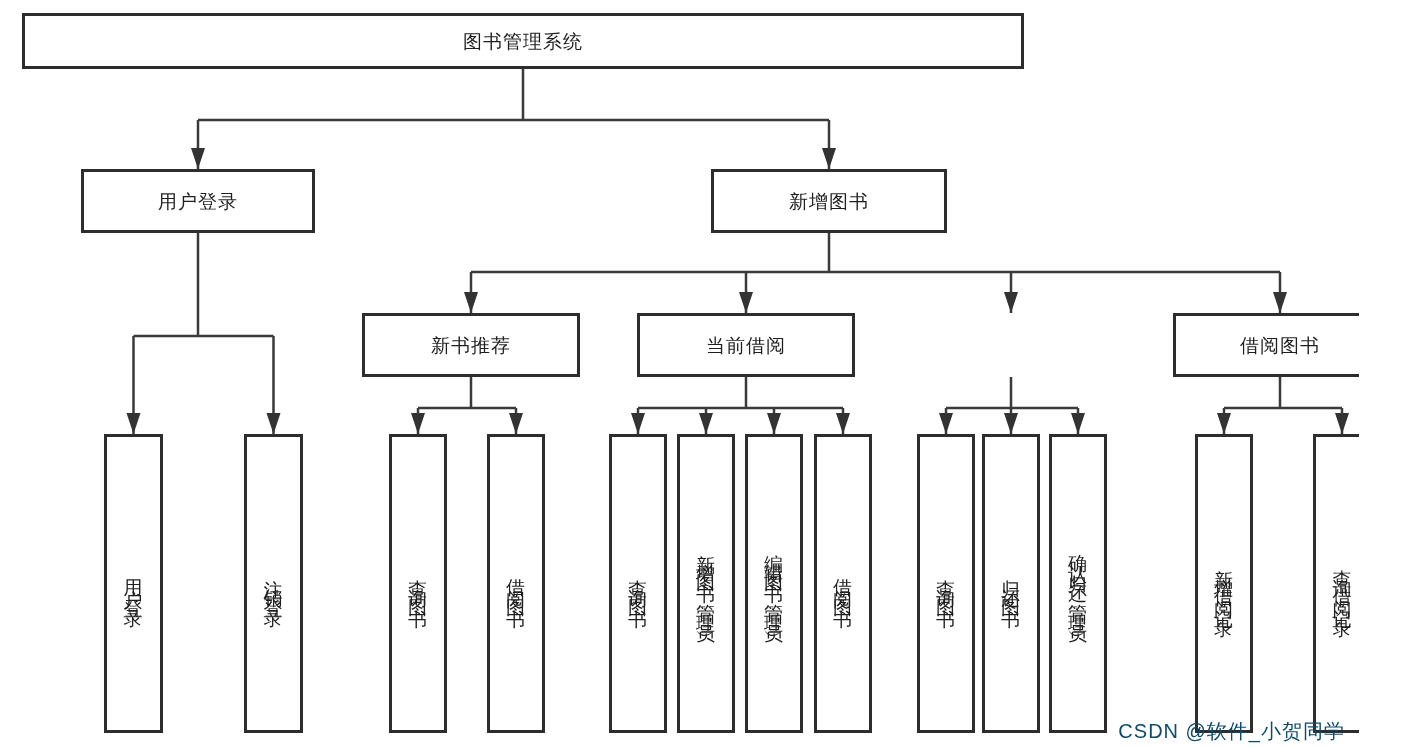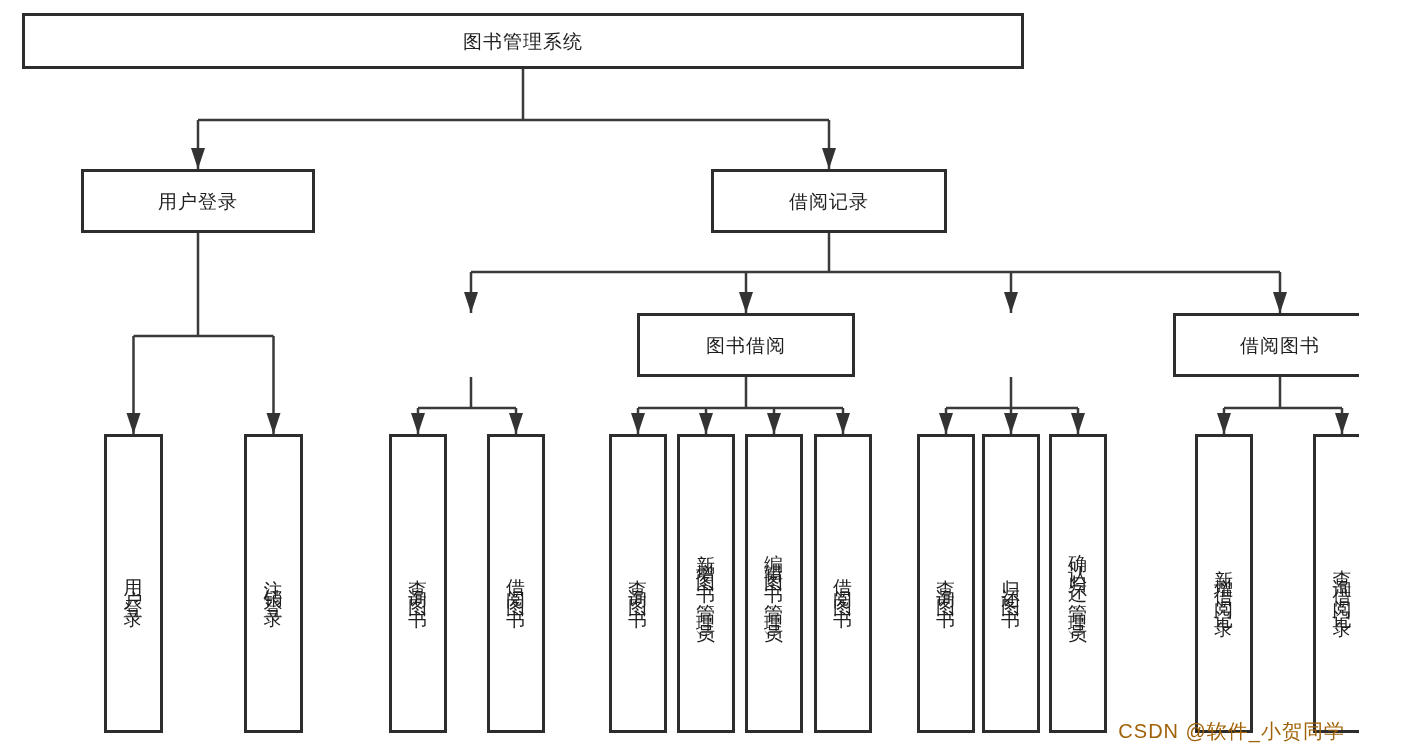--- a/index.html
+++ b/index.html
@@ -32,21 +32,21 @@
     writing-mode:vertical-rl;
     font-size:19px;
     letter-spacing:10px;
     line-height:1;
   }
   .watermark{
     position:absolute;
     right:14px;
     bottom:2px;
     font-size:20px;
-    color:#a16207;
+    color:#0c4a6e;
     letter-spacing:1px;
     white-space:nowrap;
   }
 </style>
 </head>
 <body>
 
 <div id="stage">
 
   <svg class="connectors" width="1405" height="747">
@@ -91,25 +91,28 @@
   </svg>
 
   <div class="box h" style="left:22px;top:13px;width:1002px;height:56px">
     <span>图书管理系统</span>
   </div>
 
   <div class="box h" style="left:81px;top:169px;width:234px;height:64px">
     <span>用户登录</span>
   </div>
   <div class="box h" style="left:711px;top:169px;width:236px;height:64px">
-    <span>借阅记录</span>
+    <span>新增图书</span>
   </div>
 
+  <div class="box h" style="left:362px;top:313px;width:218px;height:64px">
+    <span>新书推荐</span>
+  </div>
   <div class="box h" style="left:637px;top:313px;width:218px;height:64px">
-    <span>图书借阅</span>
+    <span>当前借阅</span>
   </div>
   <div class="box h" style="left:1173px;top:313px;width:214px;height:64px">
     <span>借阅图书</span>
   </div>
 
   <div class="box v" style="left:104px;top:434px;width:59px;height:299px">
     <span>用户登录</span>
   </div>
   <div class="box v" style="left:244px;top:434px;width:59px;height:299px">
     <span>注销登录</span>

